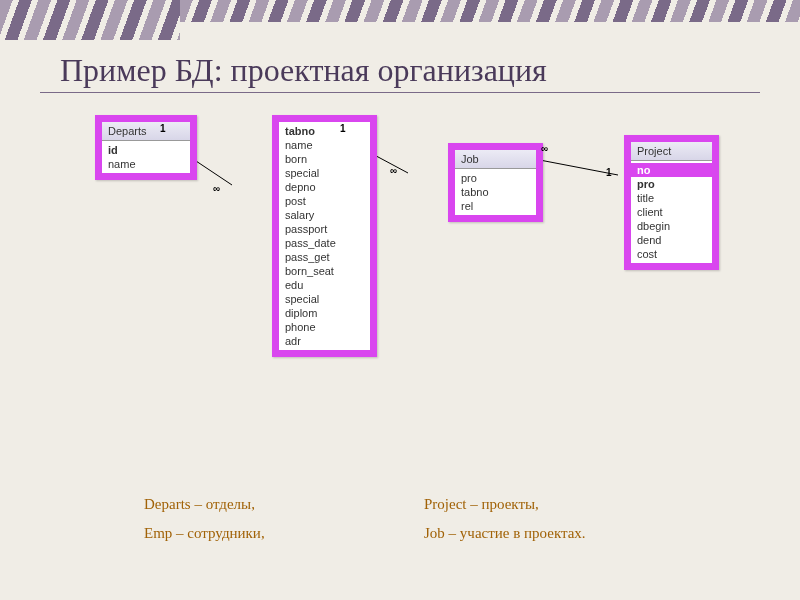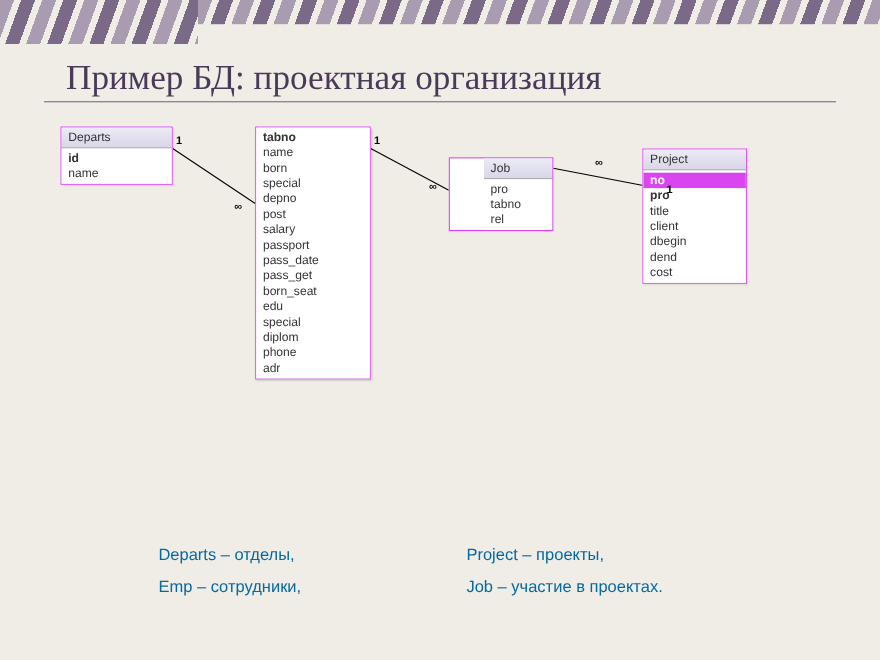--- a/index.html
+++ b/index.html
@@ -57,24 +57,25 @@
   .diagram {
     position: absolute;
     top: 105px;
     left: 0;
     width: 800px;
     height: 370px;
   }
   .table-box {
     position: absolute;
     background: #ffffff;
-    border: 1px solid #d946ef;
+    border: 7px solid #d946ef;
     font-size: 11px;
     color: #333;
     box-shadow: 1px 1px 2px rgba(0,0,0,0.2);
+    margin-left: 40px;
   }
   .table-header {
     background: linear-gradient(#ecebf5, #d8d6e8);
     border-bottom: 1px solid #999;
     padding: 3px 6px;
     font-size: 11px;
     color: #333;
   }
   .table-fields {
     padding: 2px 0;
@@ -90,23 +91,23 @@
     position: absolute;
     font-size: 10px;
     font-weight: bold;
     color: #000;
   }
   .legend {
     position: absolute;
     top: 490px;
     left: 140px;
     width: 560px;
-    font-family: Liberation Sans, sans-serif;
+    font-family: Liberation Serif, serif;
     font-size: 15px;
-    color: #0369a1;
+    color: #a16207;
   }
   .legend table { width: 100%; border-collapse: collapse; }
   .legend td { padding: 6px 4px; vertical-align: top; width: 50%; }
   svg.lines {
     position: absolute;
     top: 0; left: 0;
     width: 800px;
     height: 370px;
   }
 </style>
@@ -149,21 +150,21 @@
       <div class="field">pass_get</div>
       <div class="field">born_seat</div>
       <div class="field">edu</div>
       <div class="field">special</div>
       <div class="field">diplom</div>
       <div class="field">phone</div>
       <div class="field">adr</div>
     </div>
   </div>
 
-  <div class="table-box" style="left:408px; top:38px; width:95px;padding-left:31px;">
+  <div class="table-box" style="left:408px; top:38px; width:95px;">
     <div class="table-header">Job</div>
     <div class="table-fields">
       <div class="field">pro</div>
       <div class="field">tabno</div>
       <div class="field">rel</div>
     </div>
   </div>
 
   <div class="table-box" style="left:584px; top:30px; width:95px;">
     <div class="table-header">Project</div>

